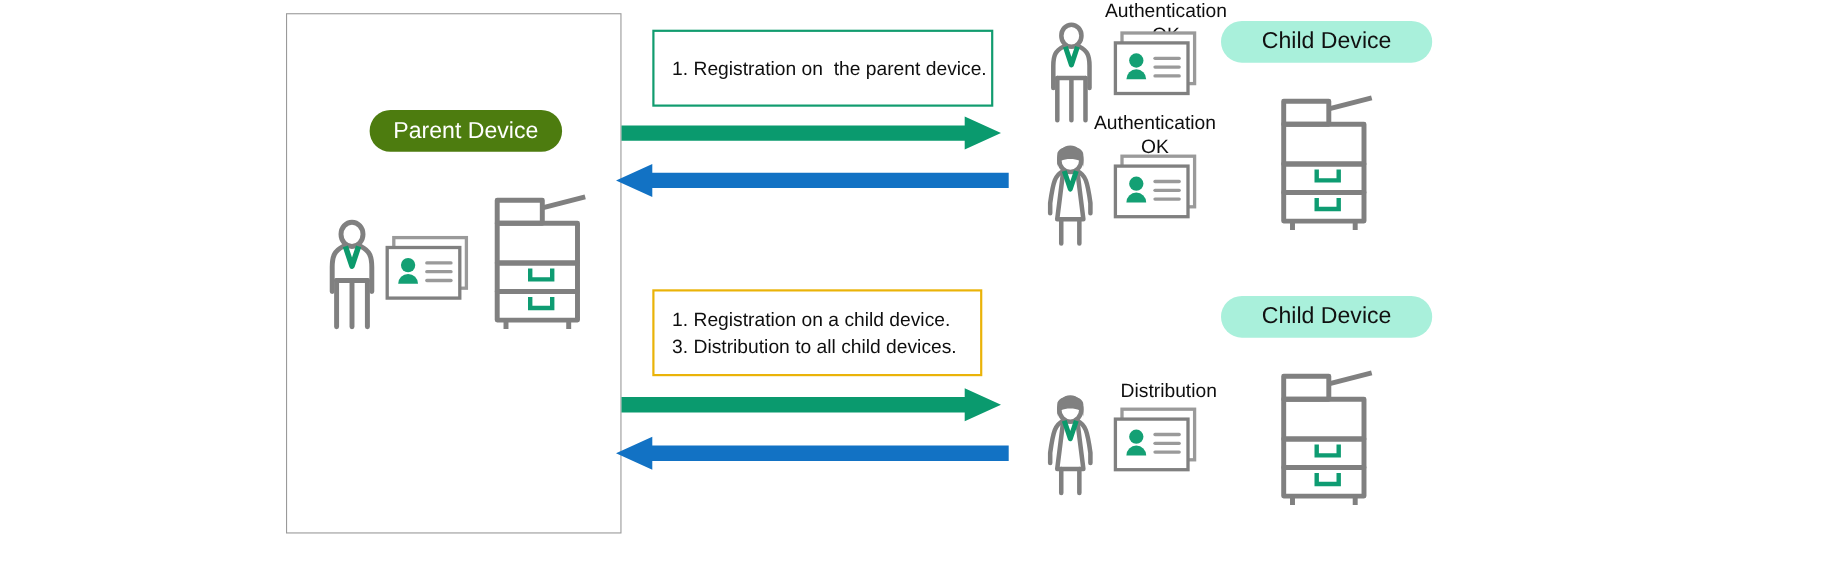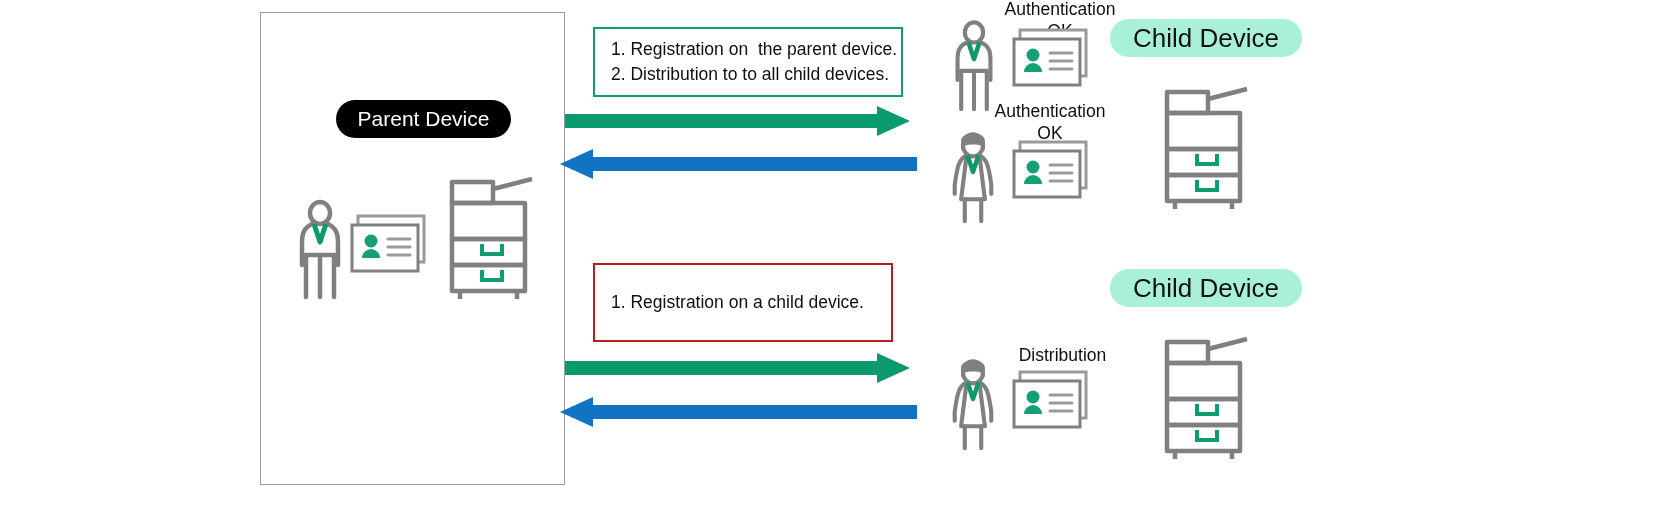--- a/index.html
+++ b/index.html
@@ -6,28 +6,28 @@
   body{width:1680px;height:521px;position:relative;overflow:hidden;
        font-family:"Liberation Sans","DejaVu Sans",sans-serif;color:#1a1a1a;}
   .abs{position:absolute;}
 
   
   .panel{border:1px solid #9a9a9a;background:#ffffff;box-sizing:border-box;}
 
   
   .pill{display:flex;align-items:center;justify-content:center;
         border-radius:999px;box-sizing:border-box;white-space:nowrap;}
-  .pill-parent{background:#000000;color:#ffffff;font-size:21px;}
-  .pill-child{background:#A9F0DB;color:#111111;font-size:26px;}
+  .pill-parent{background:#4d7c0f;color:#ffffff;font-size:21px;}
+  .pill-child{background:#A9F0DB;color:#111111;font-size:21px;}
 
   
   .note{box-sizing:border-box;background:#ffffff;display:flex;
         flex-direction:column;justify-content:center;padding:8px 16px;}
   .note-green{border:2px solid #119C6F;}
-  .note-blue{border:2px solid #b91c1c;}
+  .note-blue{border:2px solid #eab308;}
   .note-line{font-size:17.5px;line-height:25px;white-space:pre;color:#0f0f0f;}
 
   
   .cap{font-size:17.5px;line-height:22px;text-align:center;color:#0f0f0f;white-space:pre-line;}
 
   svg{display:block;overflow:visible;}
 </style>
 </head>
 <body>
 
@@ -76,25 +76,25 @@
     </g>
     <g fill="none" stroke="#0E9C72" stroke-width="4">
       <path d="M42 72 L42 82 L62 82 L62 72"></path>
       <path d="M42 98 L42 108 L62 108 L62 98"></path>
     </g>
   </svg>
 </div>
 
 <div class="abs note note-green" style="left:593px;top:27px;width:310px;height:70px;">
   <div class="note-line">1. Registration on  the parent device.</div>
-  <div class="note-line">2. Distribution to to all child devices.</div>
 </div>
 
 <div class="abs note note-blue" style="left:593px;top:263px;width:300px;height:79px;">
   <div class="note-line">1. Registration on a child device.</div>
+  <div class="note-line">3. Distribution to all child devices.</div>
 </div>
 
 <div class="abs" style="left:565px;top:105px;width:345px;height:32px;">
   <svg width="345" height="32" viewBox="0 0 345 32">
     <path d="M0 9 L312 9 L312 1 L345 16 L312 31 L312 23 L0 23 Z" fill="#0A9A6E"></path>
   </svg>
 </div>
 
 <div class="abs" style="left:560px;top:148px;width:357px;height:32px;">
   <svg width="357" height="32" viewBox="0 0 357 32">

